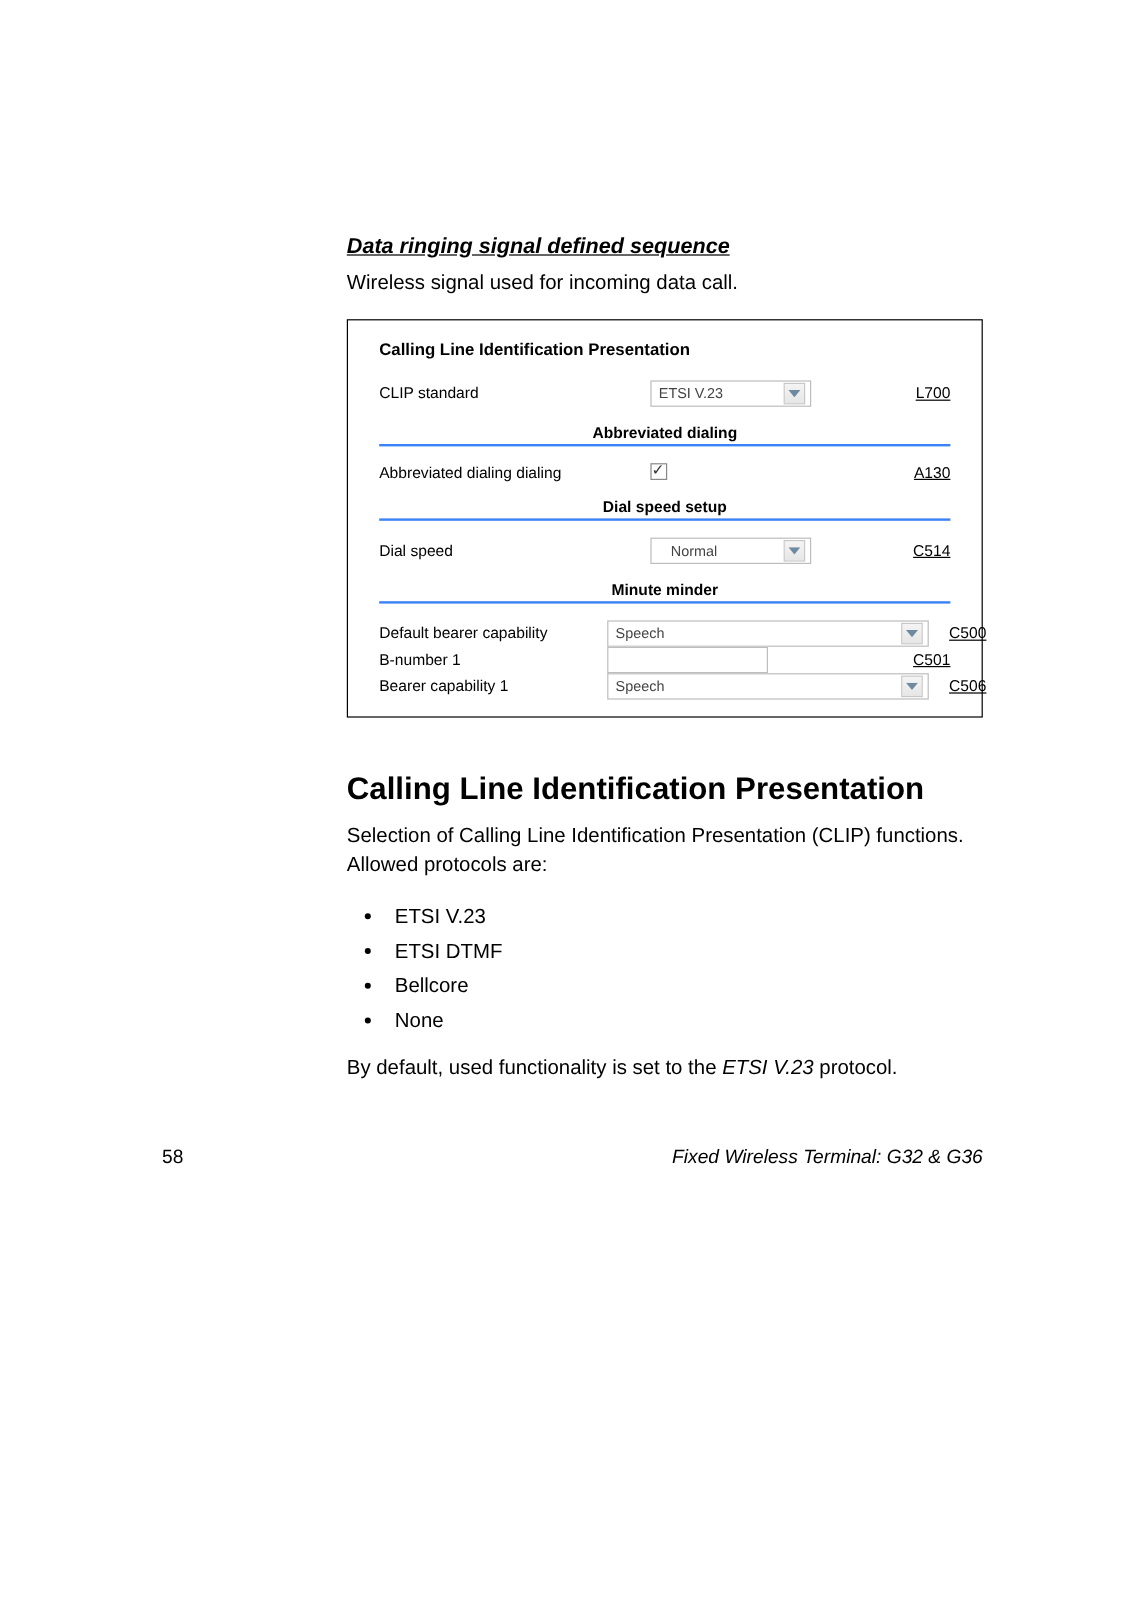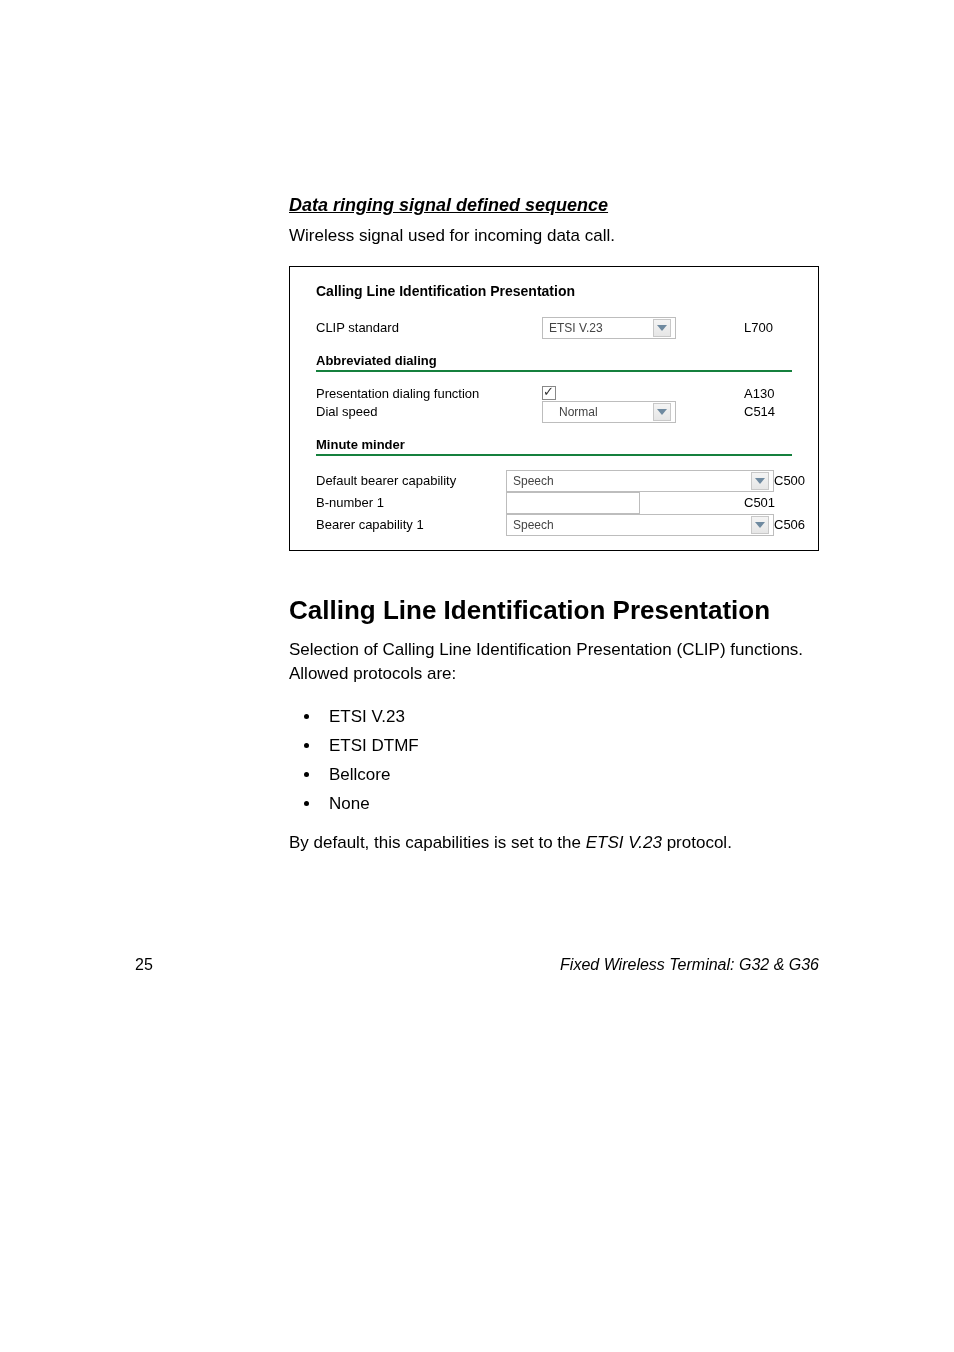--- a/index.html
+++ b/index.html
@@ -2,25 +2,25 @@
 <html><head>
 <meta charset="utf-8">
 <style>
   * { box-sizing: border-box; margin: 0; padding: 0; }
   html, body { width: 954px; height: 1352px; background: #fff; font-family: Arial, Helvetica, sans-serif; color: #000; }
   .page { position: relative; width: 954px; height: 1024px; padding: 195px 135px 0 289px; }
   .h3 { font-size: 18px; font-style: italic; font-weight: bold; text-decoration: underline; margin-bottom: 8px; }
   .para { font-size: 17px; line-height: 1.4; margin-bottom: 18px; }
   .figure { border: 1px solid #000; padding: 16px 26px 14px 26px; margin-bottom: 44px; }
   .fig-head { font-weight: bold; font-size: 14px; margin-bottom: 18px; }
-  .sec-head { font-weight: bold; font-size: 13px; border-bottom: 2px solid #15803d; padding-bottom: 2px; margin: 14px 0 14px 0; }
+  .sec-head { font-weight: bold; font-size: 13px; border-bottom: 2px solid #3b82f6; padding-bottom: 2px; margin: 14px 0 14px 0; text-align: center; }
   .row { display: flex; align-items: center; font-size: 13px; margin: 0 0; }
   .lbl { flex: 0 0 200px; }
   .ctrl { flex: 1 1 auto; display: flex; align-items: center; }
-  .code { flex: 0 0 48px; text-align: left; }
+  .code { flex: 0 0 48px; text-align: right; text-decoration: underline; }
   .select { display: inline-flex; align-items: center; border: 1px solid #bdbdbd; background: #fff; height: 22px; padding: 0 4px 0 6px; font-size: 12px; color: #444; }
   .select .sel-txt { flex: 1 1 auto; }
   .select .caret { display: inline-flex; align-items: center; justify-content: center; width: 18px; height: 18px; margin-left: 4px; border: 1px solid #c8c8c8; background: linear-gradient(#f4f4f4,#e6e6e6); }
   .select.small { width: 134px; }
   .select.wide { width: 268px; }
   .checkbox { display: inline-block; width: 14px; height: 14px; border: 1px solid #888; background: #fff; position: relative; }
   .checkbox.checked::after { content: "✓"; position: absolute; top: -3px; left: 0; font-size: 13px; color: #333; }
   .textbox { display: inline-block; height: 22px; border: 1px solid #bdbdbd; background: #fff; width: 134px; }
   .h2 { font-size: 26px; font-weight: bold; margin: 8px 0 12px 0; }
   .list { margin: 4px 0 12px 32px; }
@@ -50,27 +50,28 @@
                 <path d="M0 0 L5 6 L10 0 Z" fill="#6f8aa0"></path>
               </svg>
             </span>
         </div>
       </div>
       <div class="code">L700</div>
     </div>
 
     <div class="sec-head">Abbreviated dialing</div>
     <div class="row">
-      <div class="lbl">Presentation dialing function</div>
+      <div class="lbl">Abbreviated dialing dialing</div>
       <div class="ctrl" style="padding-left:26px;">
         <span class="checkbox checked"></span>
       </div>
       <div class="code">A130</div>
     </div>
 
+    <div class="sec-head">Dial speed setup</div>
     <div class="row">
       <div class="lbl">Dial speed</div>
       <div class="ctrl">
         <div class="select small" style="margin-left:26px;padding-left:16px;">
           <span class="sel-txt">Normal</span>
           <span class="caret">
               <svg class="caret-svg" viewBox="0 0 10 6">
                 <path d="M0 0 L5 6 L10 0 Z" fill="#6f8aa0"></path>
               </svg>
             </span>
@@ -121,21 +122,21 @@
 
   <div class="h2">Calling Line Identification Presentation</div>
   <div class="para">Selection of Calling Line Identification Presentation (CLIP) functions. Allowed protocols are:</div>
   <ul class="list">
     <li>ETSI V.23</li>
     <li>ETSI DTMF</li>
     <li>Bellcore</li>
     <li>None</li>
   </ul>
   <div class="para">
-    <span>By default, this capabilities is set to the </span><em>ETSI V.23</em><span> protocol.</span>
+    <span>By default, used functionality is set to the </span><em>ETSI V.23</em><span> protocol.</span>
   </div>
 
   <div class="footer">
-    <span>25</span>
+    <span>58</span>
     <span class="right">Fixed Wireless Terminal: G32 &amp; G36</span>
   </div>
 
 </div>
 
 </body></html>

